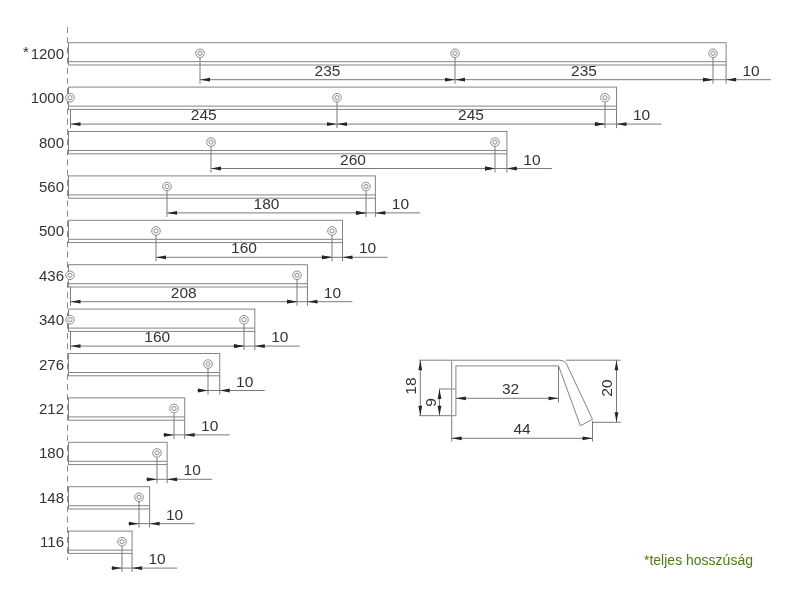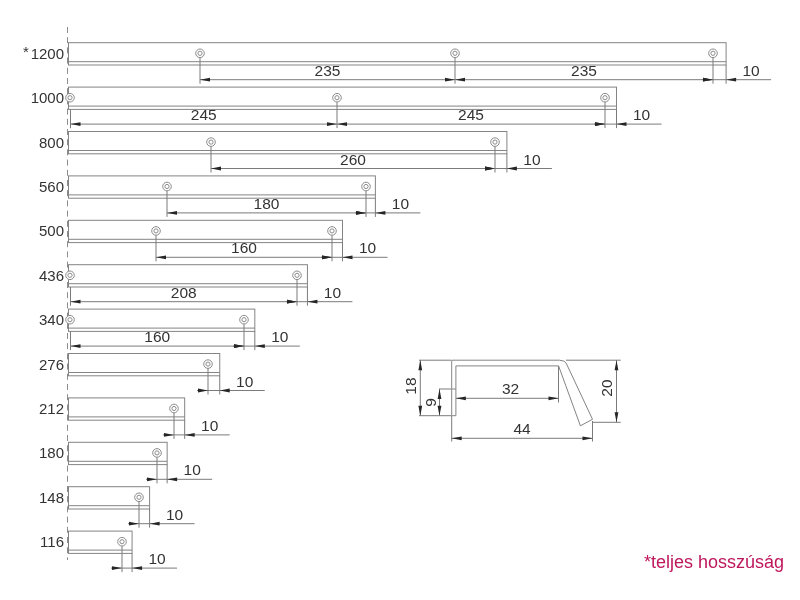--- a/index.html
+++ b/index.html
@@ -7,21 +7,21 @@
           font-family:"Liberation Sans",sans-serif;}
   svg text{fill:#333333;font-family:"Liberation Sans",sans-serif;}
   .ol{stroke:#848484;stroke-width:1;fill:none;}          
   .olf{stroke:#848484;stroke-width:1;fill:#ffffff;}      
   .dl{stroke:#7b7b7b;stroke-width:1;fill:none;}          
   .dash{stroke:#8c8c8c;stroke-width:1;fill:none;stroke-dasharray:6 4.2;}
   .scr{stroke:#8c8c8c;stroke-width:1;fill:#ffffff;}      
   .ar{fill:#262626;stroke:none;}                          
   .t15{font-size:15px;}
   .t16{font-size:15.5px;}
-  #footnote{position:absolute;left:644px;top:552px;width:150px;font-size:18px;color:#be185d;}
+  #footnote{position:absolute;left:644px;top:552px;width:150px;font-size:14px;color:#4d7c0f;}
 </style>
 </head>
 <body>
 
 <div id="canvas">
   <svg id="draw" width="800" height="600" viewBox="0 0 800 600">
       <line x1="67.5" y1="27" x2="67.5" y2="560" class="dash"></line>
       <g>
         <rect x="68.5" y="42.7" width="657.6" height="22.3" class="olf"></rect>
         <line x1="68.5" y1="61.7" x2="726.1" y2="61.7" class="ol"></line>

